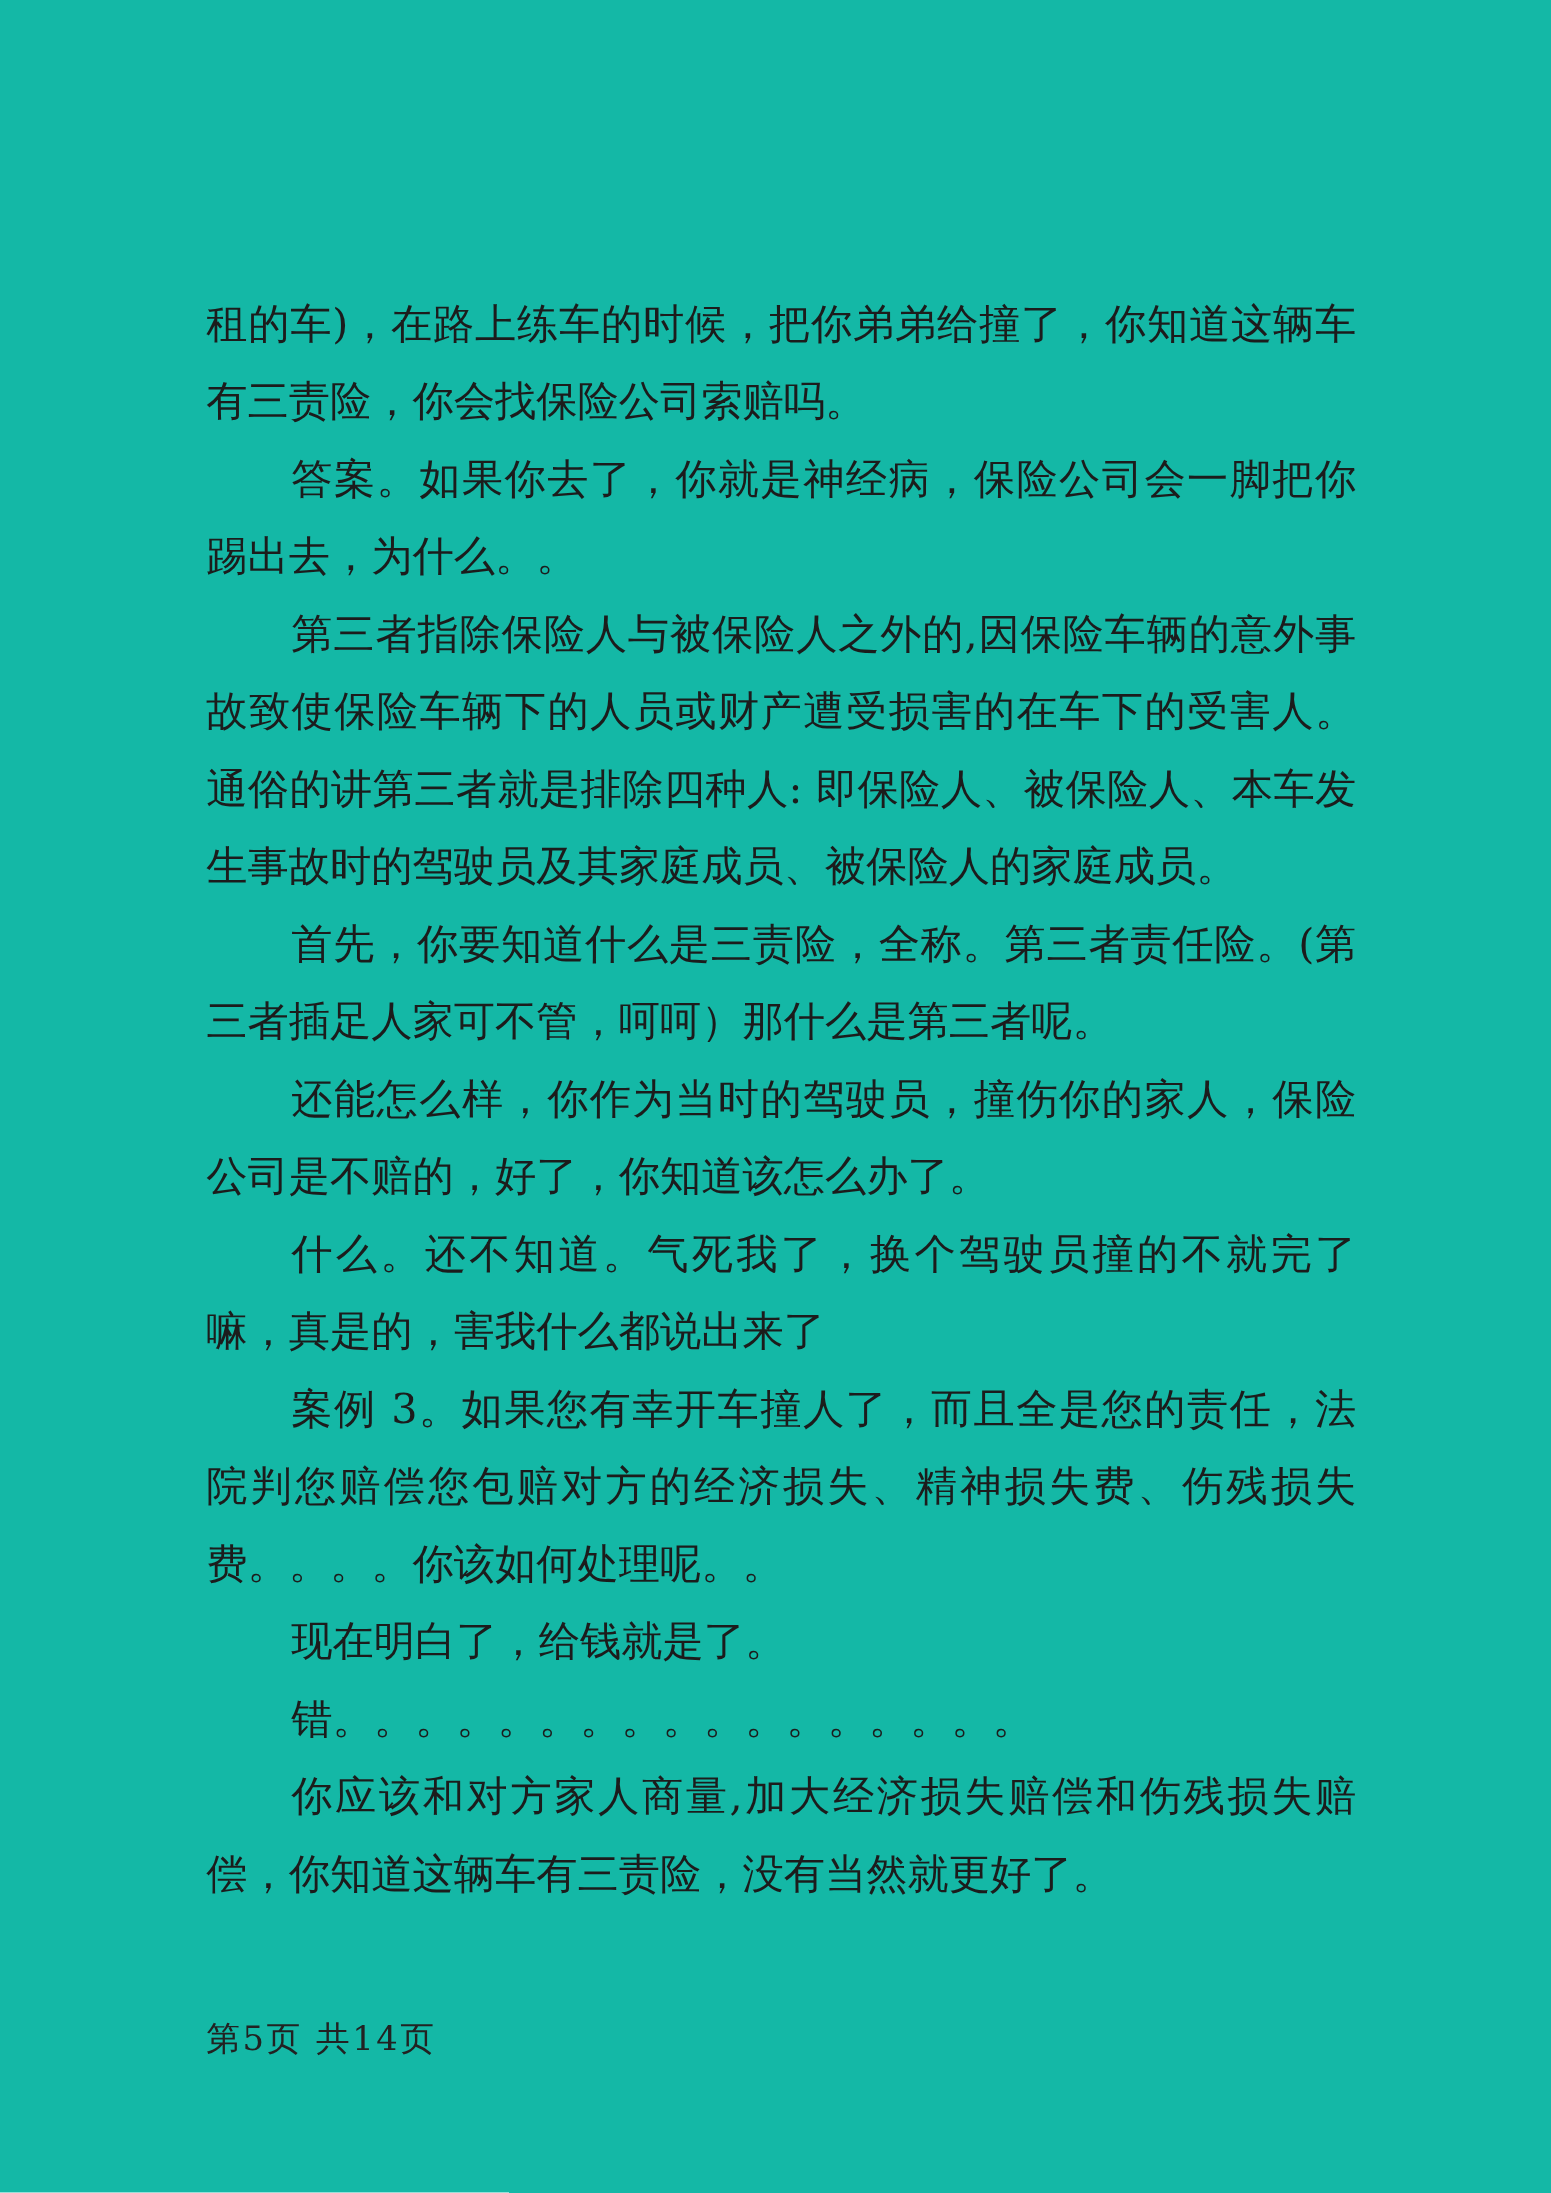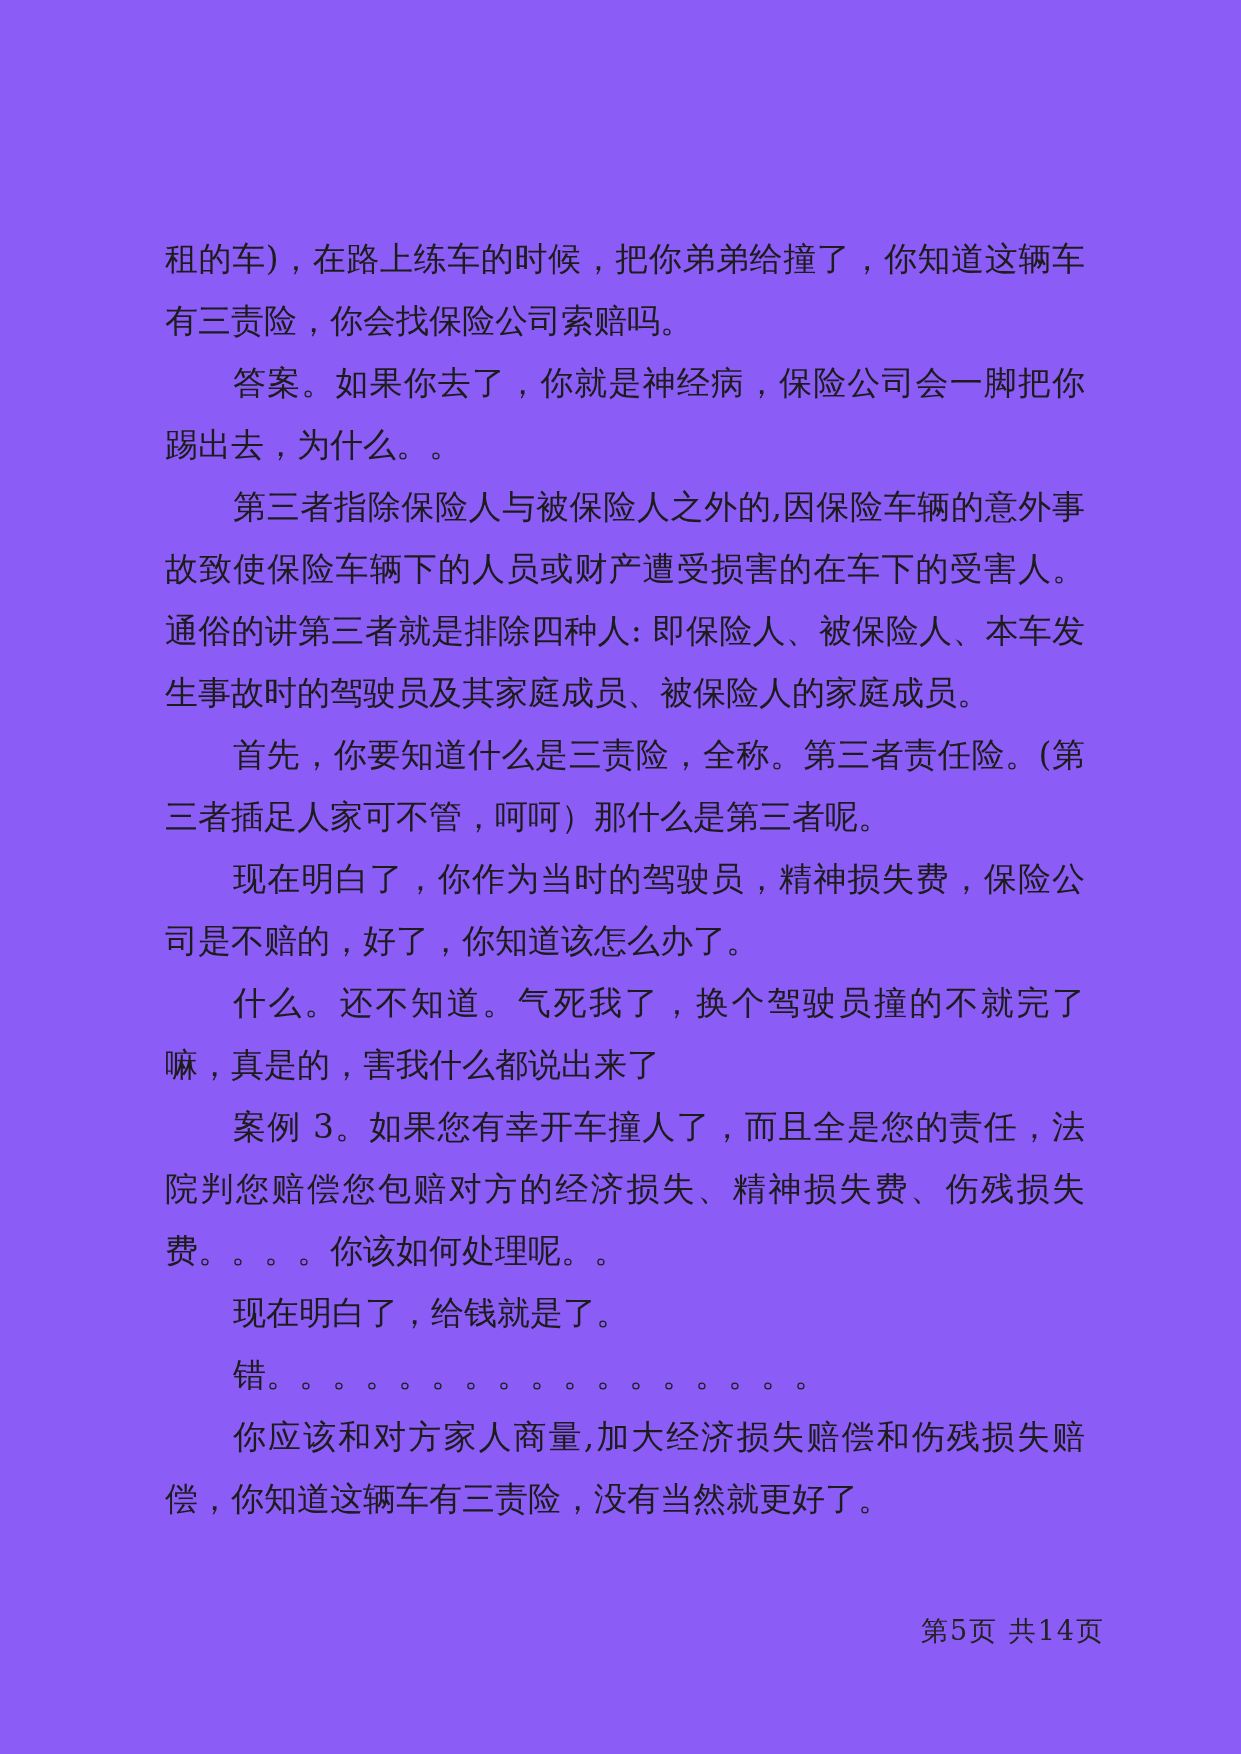--- a/index.html
+++ b/index.html
@@ -4,21 +4,21 @@
 <style>
   html, body {
     margin: 0;
     padding: 0;
     background: #ffffff;
   }
   .page {
     position: relative;
     width: 1241px;
     height: 1754px;
-    background: #8b5cf6;
+    background: #14b8a6;
     overflow: hidden;
     font-family: "DejaVu Serif", serif;
   }
   .body-text {
     position: absolute;
     left: 165px;
     top: 228px;
     width: 920px;
     font-size: 33px;
     line-height: 62px;
@@ -33,37 +33,37 @@
     text-indent: 0;
   }
   .para.indent {
     text-indent: 68px;
   }
   .footer {
     position: absolute;
     left: 165px;
     top: 1613px;
     width: 940px;
-    text-align: right;
+    text-align: left;
     font-size: 27px;
     color: #222222;
     letter-spacing: 2px;
     font-family: "DejaVu Serif", serif;
   }
 </style>
 </head>
 <body>
 
 <div class="page">
   <div class="body-text" id="paragraph-container">
       <p class="para">租的车)，在路上练车的时候，把你弟弟给撞了，你知道这辆车有三责险，你会找保险公司索赔吗。</p>
       <p class="para indent">答案。如果你去了，你就是神经病，保险公司会一脚把你踢出去，为什么。。</p>
       <p class="para indent">第三者指除保险人与被保险人之外的,因保险车辆的意外事故致使保险车辆下的人员或财产遭受损害的在车下的受害人。通俗的讲第三者就是排除四种人: 即保险人、被保险人、本车发生事故时的驾驶员及其家庭成员、被保险人的家庭成员。</p>
       <p class="para indent">首先，你要知道什么是三责险，全称。第三者责任险。(第三者插足人家可不管，呵呵）那什么是第三者呢。</p>
-      <p class="para indent">现在明白了，你作为当时的驾驶员，精神损失费，保险公司是不赔的，好了，你知道该怎么办了。</p>
+      <p class="para indent">还能怎么样，你作为当时的驾驶员，撞伤你的家人，保险公司是不赔的，好了，你知道该怎么办了。</p>
       <p class="para indent">什么。还不知道。气死我了，换个驾驶员撞的不就完了嘛，真是的，害我什么都说出来了</p>
       <p class="para indent">案例 3。如果您有幸开车撞人了，而且全是您的责任，法院判您赔偿您包赔对方的经济损失、精神损失费、伤残损失费。。。。你该如何处理呢。。</p>
       <p class="para indent">现在明白了，给钱就是了。</p>
       <p class="para indent">错。。。。。。。。。。。。。。。。。</p>
       <p class="para indent">你应该和对方家人商量,加大经济损失赔偿和伤残损失赔偿，你知道这辆车有三责险，没有当然就更好了。</p>
     </div>
   <div class="footer">
     <span>第5页 共14页</span>
   </div>
 </div>

